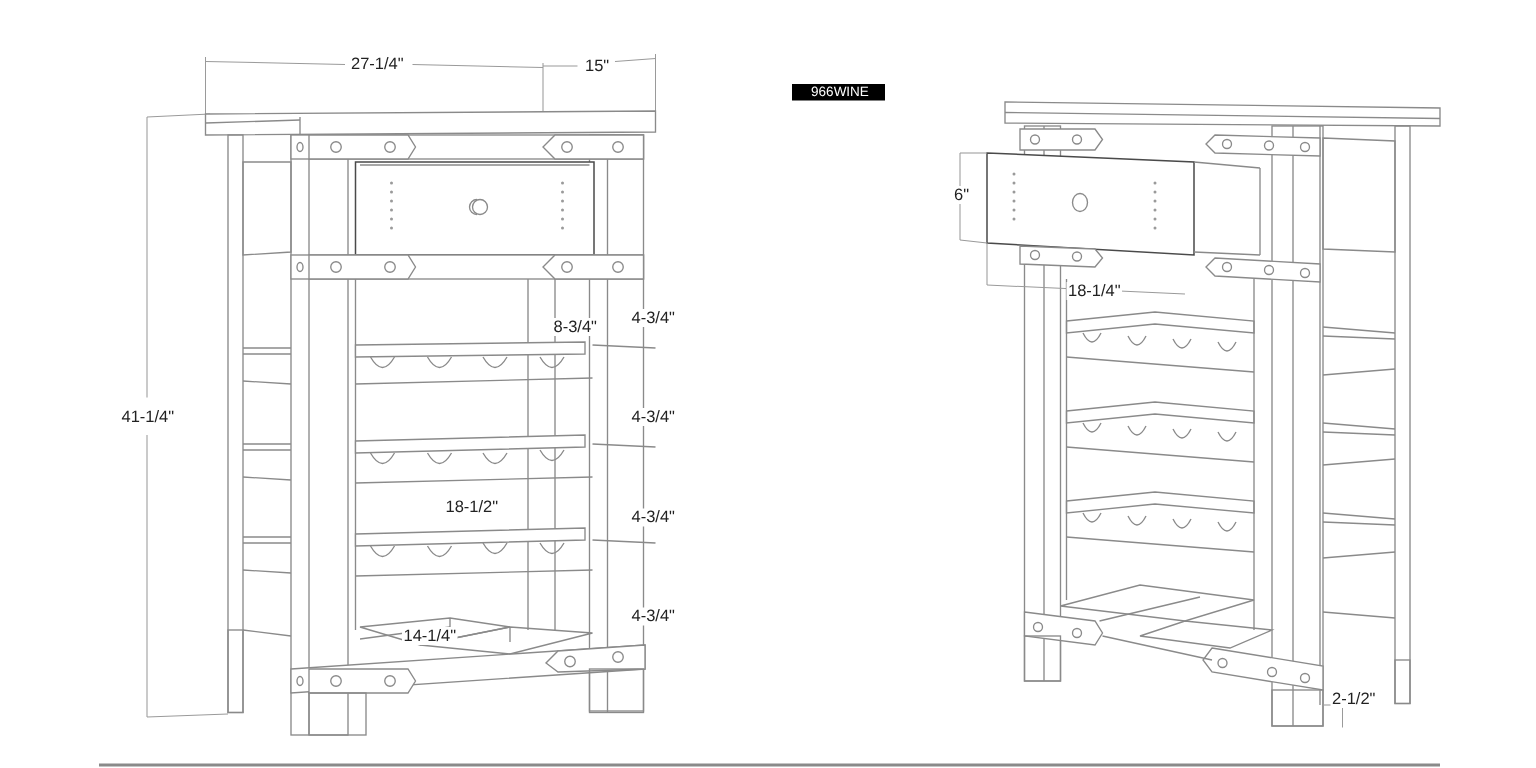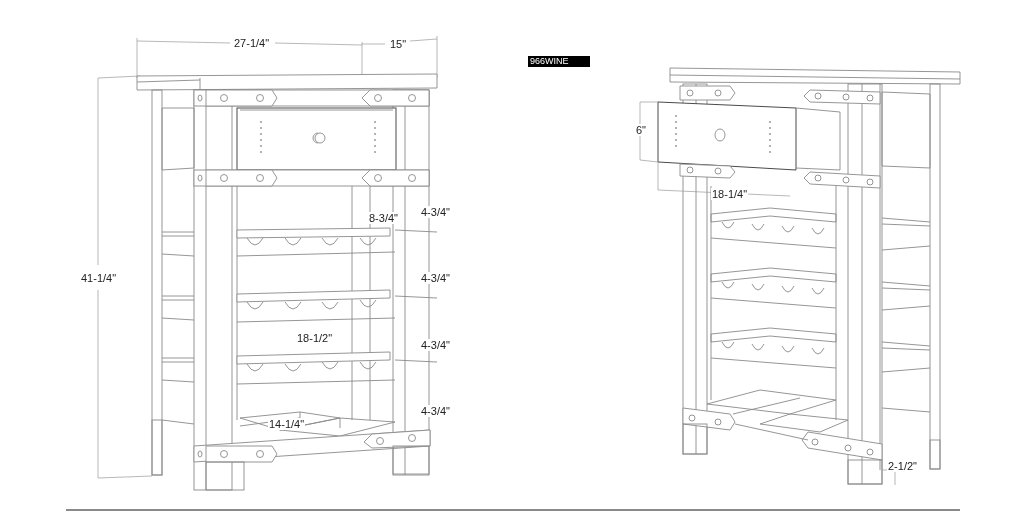--- a/index.html
+++ b/index.html
@@ -4,21 +4,21 @@
 <style>
   html,body{margin:0;padding:0;background:#ffffff;}
   body{width:1024px;height:512px;overflow:hidden;position:relative;font-family:"Liberation Sans",sans-serif;}
   svg.drawing{position:absolute;left:0;top:0;width:1024px;height:512px;}
   svg line, svg polyline, svg polygon, svg path, svg rect, svg circle, svg ellipse{fill:none;stroke:#8a8a8a;stroke-width:0.9;}
   svg .dark{stroke:#4a4a4a;stroke-width:1;}
   svg .dim{stroke:#9a9a9a;stroke-width:0.7;}
   svg .fillw{fill:#ffffff;}
   svg .dot{fill:#9a9a9a;stroke:none;}
   .lbl{position:absolute;font-size:11px;color:#222;background:#fff;line-height:12px;padding:0 1px;white-space:nowrap;}
-  .badge{position:absolute;left:528px;top:56px;width:62px;height:11px;background:#000;color:#fff;font-size:9px;line-height:11px;padding-left:2px;box-sizing:border-box;overflow:hidden;}
+  .badge{position:absolute;left:528px;top:56px;width:62px;height:11px;background:#000;color:#fff;font-size:9px;line-height:11px;padding-left:2px;box-sizing:border-box;overflow:hidden;text-align:center;}
   .rule{position:absolute;left:66px;top:509px;width:894px;height:2px;background:#8a8a8a;}
 </style>
 </head>
 <body>
 
 <svg class="drawing" viewBox="0 0 1024 512" xmlns="http://www.w3.org/2000/svg">
 
   <g>
 
     <line class="dim" x1="137" y1="38" x2="137" y2="78"></line>

